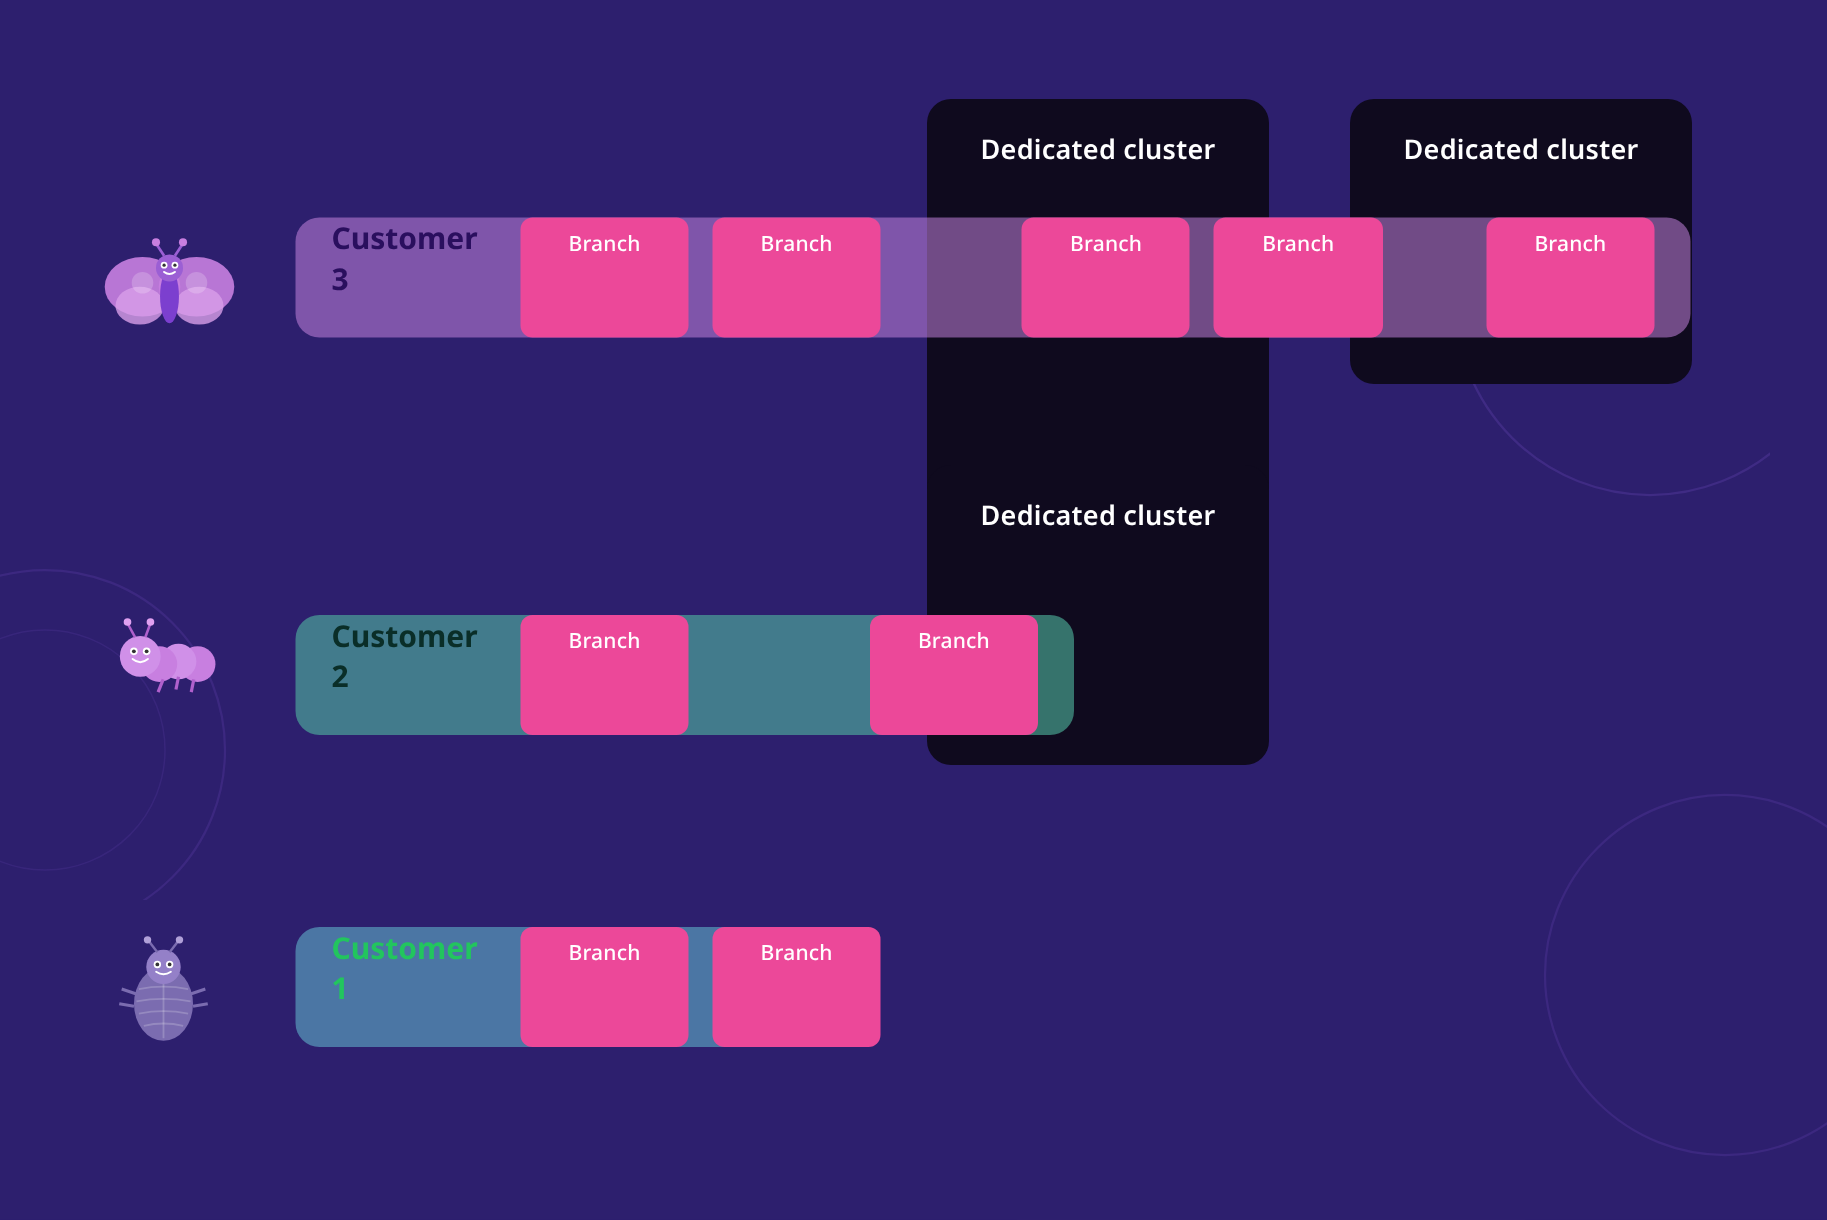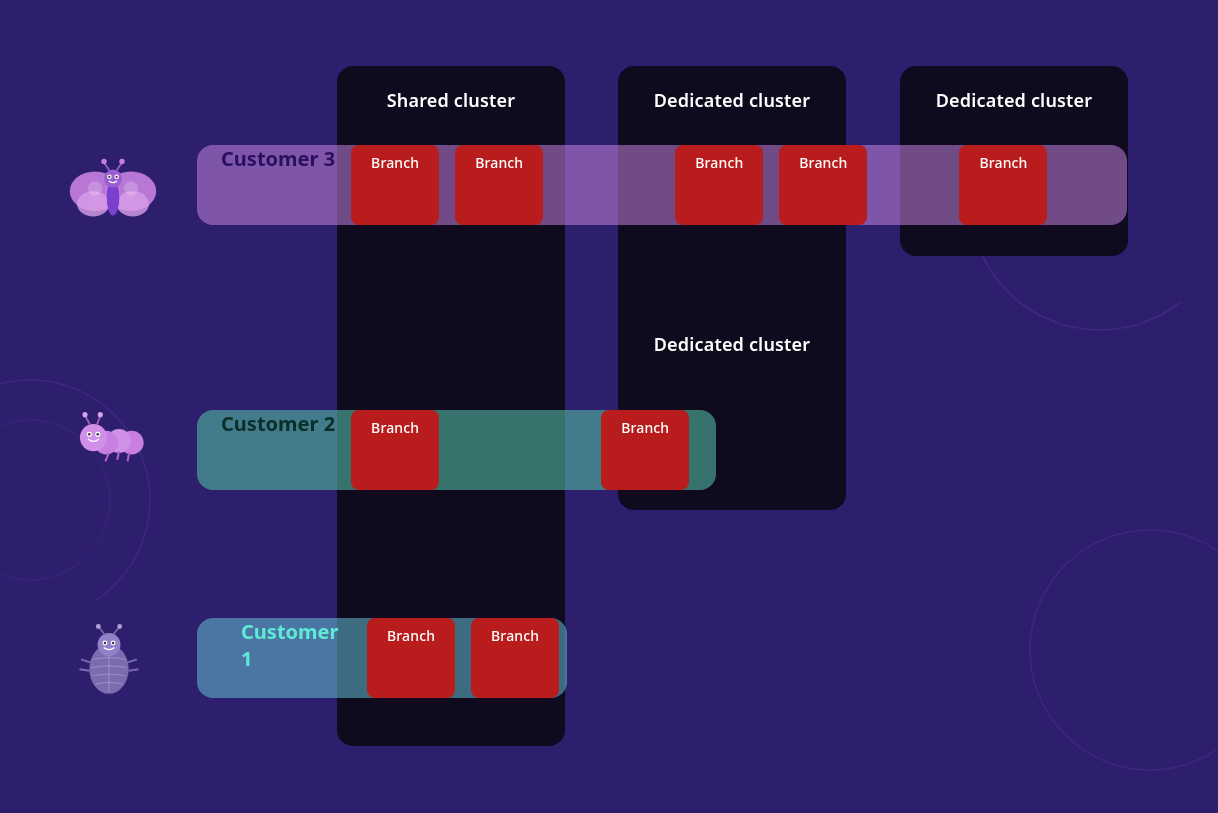--- a/index.html
+++ b/index.html
@@ -104,29 +104,29 @@
     .row-customer2 .customer-label { color: #0a2e28; }
 
     
     .row-customer1 {
       left: 197px;
       top: 618px;
       width: 370px;
       height: 80px;
       background: rgba(100, 190, 210, 0.55);
     }
-    .row-customer1 .customer-label { color: #5eead4; margin-left: 20px; }
+    .row-customer1 .customer-label { color: #22c55e; }
 
     
     .branch-badge {
-      background: #b91c1c;
+      background: #ec4899;
       color: #ffffff;
       font-size: 14px;
       font-weight: 500;
-      padding: 8px 20px;
+      padding: 8px 32px;
       border-radius: 8px;
       white-space: nowrap;
       letter-spacing: 0.01em;
     }
 
     
     .mascot {
       position: absolute;
     }
 
@@ -165,23 +165,20 @@
     <circle cx="200" cy="100" r="130" fill="none" stroke="rgba(120,80,200,0.25)" stroke-width="1.5"></circle>
   </svg>
   <svg class="deco-arc" style="left:0px;top:300px;width:200px;height:300px;">
     <circle cx="30" cy="200" r="120" fill="none" stroke="rgba(120,80,200,0.2)" stroke-width="1.5"></circle>
     <circle cx="30" cy="200" r="80" fill="none" stroke="rgba(120,80,200,0.15)" stroke-width="1"></circle>
   </svg>
   <svg class="deco-arc" style="right:0;bottom:0;left:1000px;top:500px;width:250px;height:300px;">
     <circle cx="150" cy="150" r="120" fill="none" stroke="rgba(120,80,200,0.2)" stroke-width="1.5"></circle>
   </svg>
 
-  <div class="cluster-col col-shared">
-    <div class="cluster-header">Shared cluster</div>
-  </div>
 
   <div class="cluster-col col-dedicated-1">
     <div class="cluster-header">Dedicated cluster</div>
   </div>
 
   <div class="cluster-col col-dedicated-2">
     <div class="cluster-header">Dedicated cluster</div>
   </div>
 
   <div class="cluster-col col-dedicated-3">

